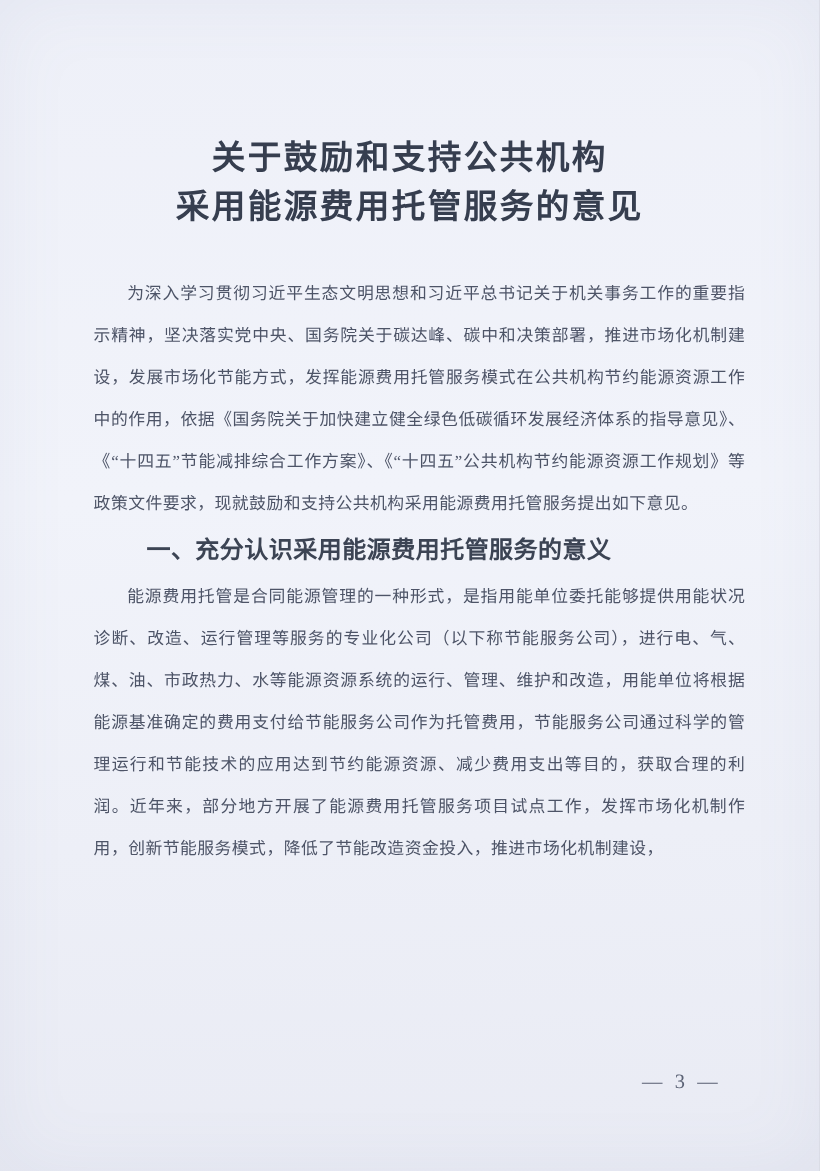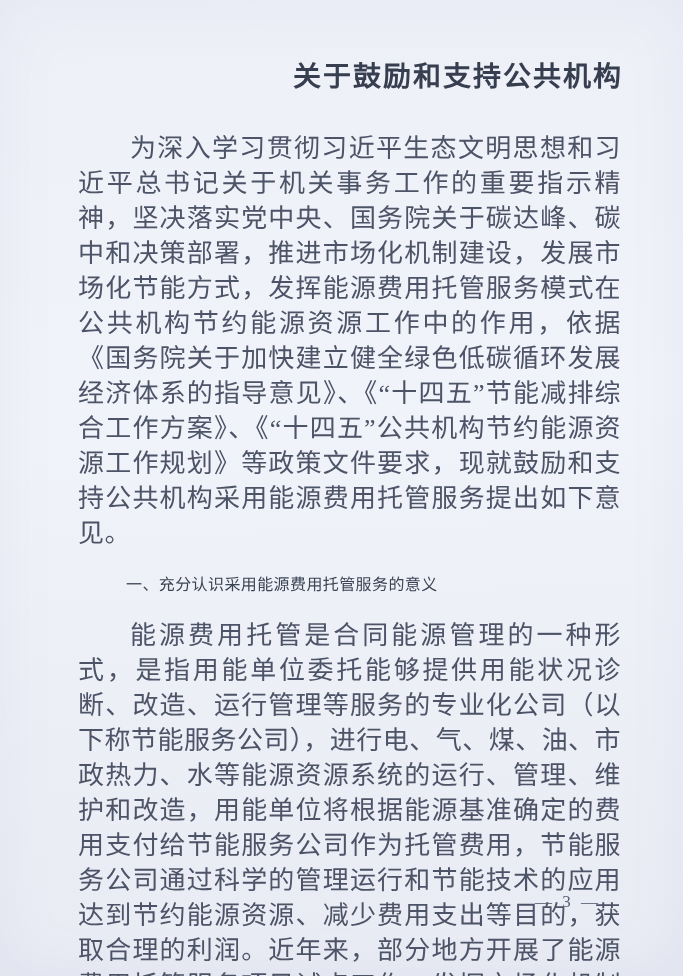--- a/index.html
+++ b/index.html
@@ -18,46 +18,46 @@
   .page {
     position: relative;
     width: 683px;
     height: 976px;
     margin: 0 auto;
     background: linear-gradient(178deg, var(--paper) 0%, #f1f3fa 42%, var(--paper-deep) 100%);
     overflow: hidden;
     box-shadow: inset 0 0 60px rgba(120,128,160,0.08);
   }
   .doc-title {
-    margin: 56px 60px 0 60px;
-    text-align: right;
+    margin: 112px 60px 0 60px;
+    text-align: center;
     font-weight: bold;
     font-size: 28px;
     line-height: 41px;
     letter-spacing: 2px;
     color: var(--title_ink);
   }
   .content {
     margin: 34px 62px 0 78px;
   }
   .body-para {
     margin: 0;
-    font-size: 26px;
+    font-size: 14px;
     line-height: 35px;
     letter-spacing: 0.4px;
     color: var(--ink);
     text-align: justify;
     text-justify: inter-ideograph;
     text-indent: 2em;
   }
   .heading-para {
-    margin: 16px;
+    margin: 4px;
     font-family: "Liberation Sans", "DejaVu Sans", sans-serif;
-    font-weight: normal;
-    font-size: 16px;
+    font-weight: bold;
+    font-size: 20px;
     line-height: 35px;
     letter-spacing: 0.4px;
     color: var(--heading_ink);
     text-indent: 2em;
   }
   .page-number {
     position: absolute;
     right: 82px;
     bottom: 64px;
     font-size: 17px;
@@ -65,20 +65,21 @@
     color: #5b6275;
   }
 </style>
 </head>
 <body>
 
 <div class="page">
 
   <h1 class="doc-title">
     <span>关于鼓励和支持公共机构</span><br>
+    <span>采用能源费用托管服务的意见</span>
   </h1>
 
   <div class="content">
     <p class="body-para">为深入学习贯彻习近平生态文明思想和习近平总书记关于机关事务工作的重要指示精神，坚决落实党中央、国务院关于碳达峰、碳中和决策部署，推进市场化机制建设，发展市场化节能方式，发挥能源费用托管服务模式在公共机构节约能源资源工作中的作用，依据《国务院关于加快建立健全绿色低碳循环发展经济体系的指导意见》、《“十四五”节能减排综合工作方案》、《“十四五”公共机构节约能源资源工作规划》等政策文件要求，现就鼓励和支持公共机构采用能源费用托管服务提出如下意见。</p>
     <p class="heading-para">一、充分认识采用能源费用托管服务的意义</p>
     <p class="body-para">能源费用托管是合同能源管理的一种形式，是指用能单位委托能够提供用能状况诊断、改造、运行管理等服务的专业化公司（以下称节能服务公司），进行电、气、煤、油、市政热力、水等能源资源系统的运行、管理、维护和改造，用能单位将根据能源基准确定的费用支付给节能服务公司作为托管费用，节能服务公司通过科学的管理运行和节能技术的应用达到节约能源资源、减少费用支出等目的，获取合理的利润。近年来，部分地方开展了能源费用托管服务项目试点工作，发挥市场化机制作用，创新节能服务模式，降低了节能改造资金投入，推进市场化机制建设，</p>
   </div>
 
   <div class="page-number">— 3 —</div>
 

